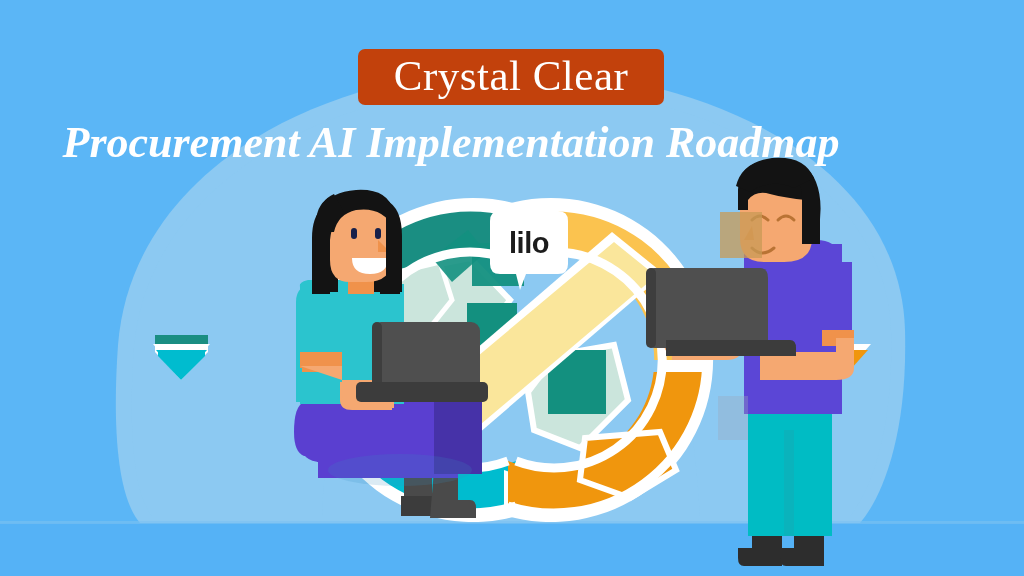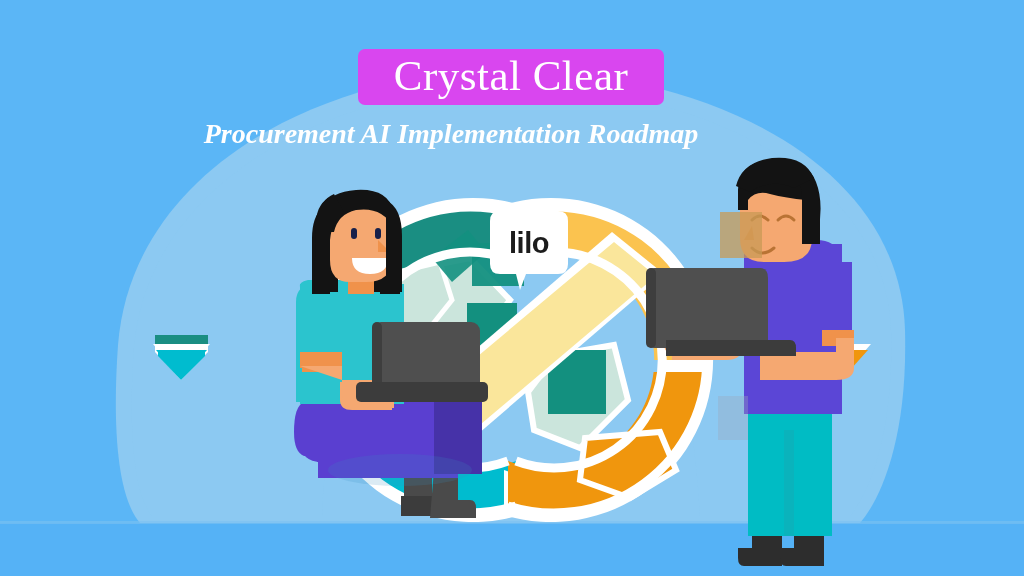--- a/index.html
+++ b/index.html
@@ -20,21 +20,21 @@
     inset: 0;
     width: 1024px;
     height: 576px;
   }
   .title-box {
     position: absolute;
     left: 358px;
     top: 49px;
     width: 306px;
     height: 56px;
-    background: #d946ef;
+    background: #c2410c;
     border-radius: 7px;
     display: flex;
     align-items: center;
     justify-content: center;
     box-sizing: border-box;
   }
   .title-text {
     font-family: "Liberation Serif", serif;
     font-size: 43px;
     line-height: 1;
@@ -45,21 +45,21 @@
   }
   .subtitle {
     position: absolute;
     left: 0;
     top: 118px;
     width: 902px;
     text-align: center;
     font-family: "Liberation Serif", serif;
     font-style: italic;
     font-weight: bold;
-    font-size: 28px;
+    font-size: 44px;
     line-height: 1.15;
     color: #FFFFFF;
     white-space: nowrap;
   }
   .bubble-text {
     font-family: "Liberation Sans", sans-serif;
     font-weight: bold;
     font-size: 29px;
     fill: #1C1C1C;
     letter-spacing: -0.5px;

